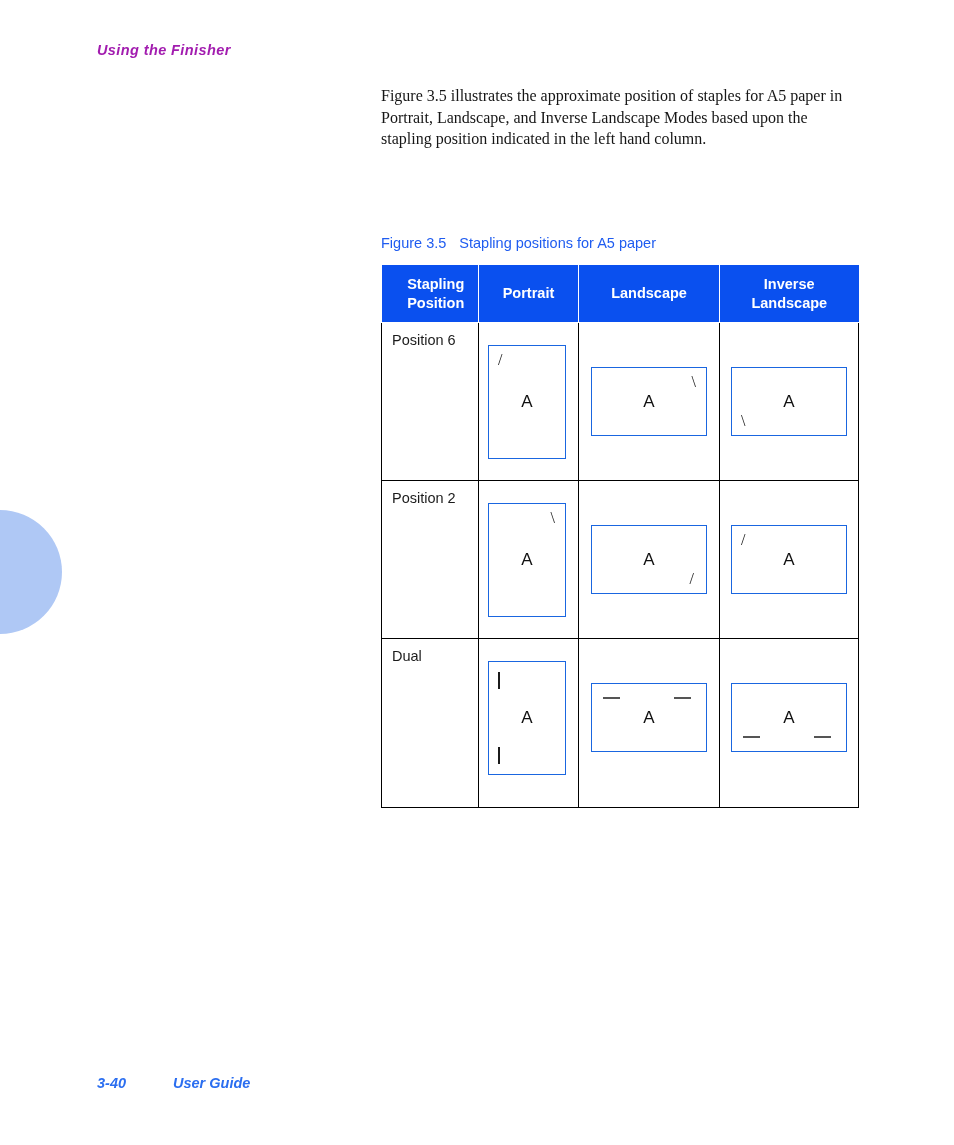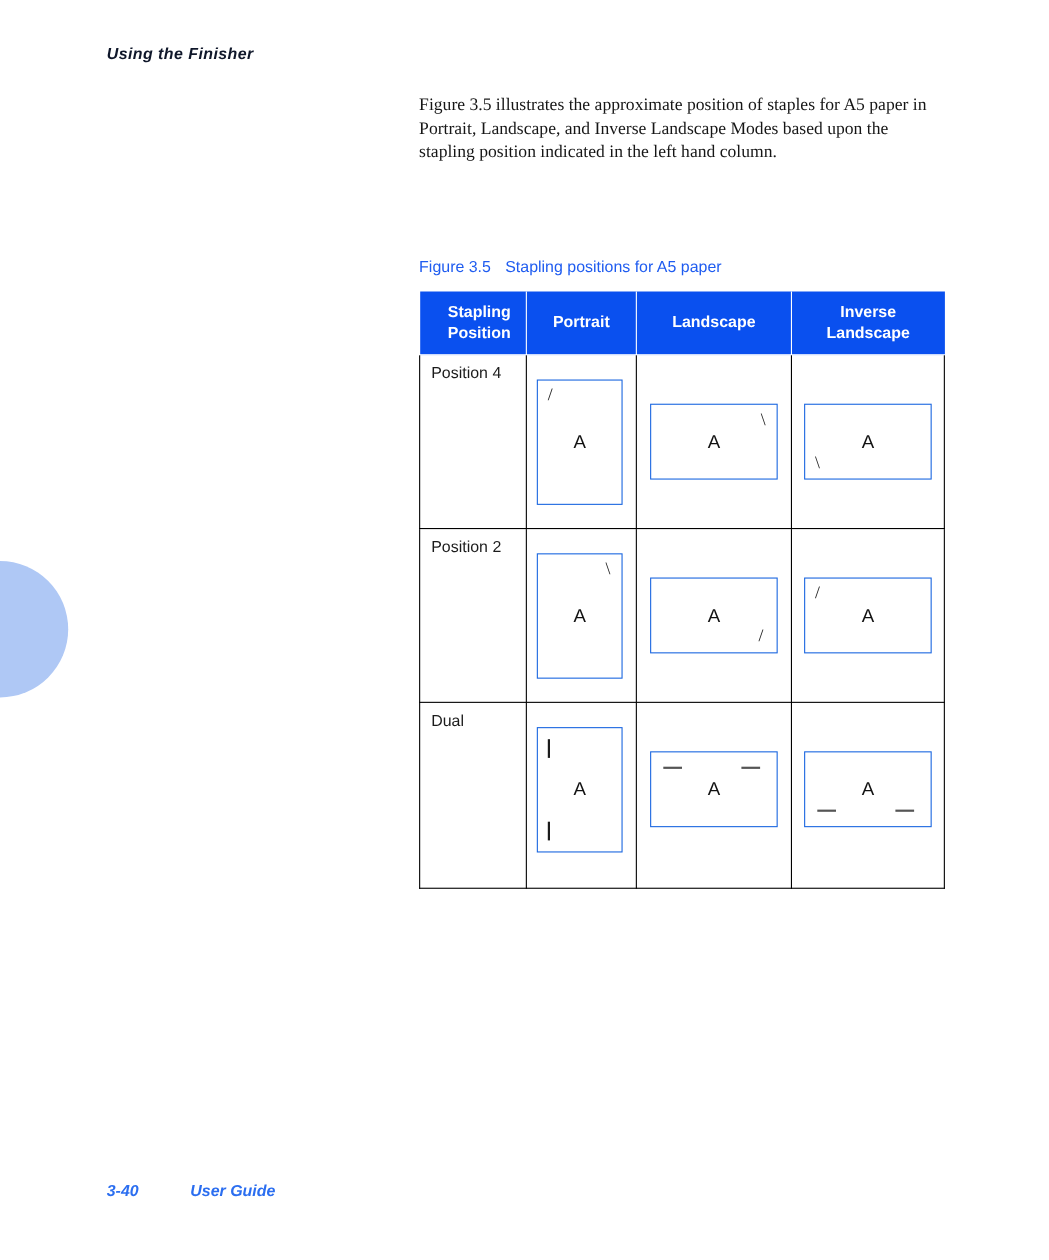--- a/index.html
+++ b/index.html
@@ -29,21 +29,21 @@
   
   .running-header {
     position: absolute;
     left: 97px;
     top: 42px;
     font-family: "Liberation Sans", sans-serif;
     font-style: italic;
     font-weight: bold;
     font-size: 14.5px;
     letter-spacing: 0.4px;
-    color: #0f172a;
+    color: #a21caf;
     white-space: nowrap;
   }
 
   
   .content {
     position: absolute;
     left: 381px;
     top: 85px;
     width: 480px;
   }
@@ -252,21 +252,21 @@
       <th>
         <span>Inverse</span><br>
         <span>Landscape</span>
       </th>
     </tr>
   </thead>
   <tbody>
 
     <tr class="row-h-1">
       <td>
-        <div class="pos-label">Position 4</div>
+        <div class="pos-label">Position 6</div>
       </td>
       <td>
         <div class="cell-inner">
           <div class="sheet portrait">
             <span class="staple slash-tl">/</span>
             <span class="glyph-a">A</span>
           </div>
         </div>
       </td>
       <td>

